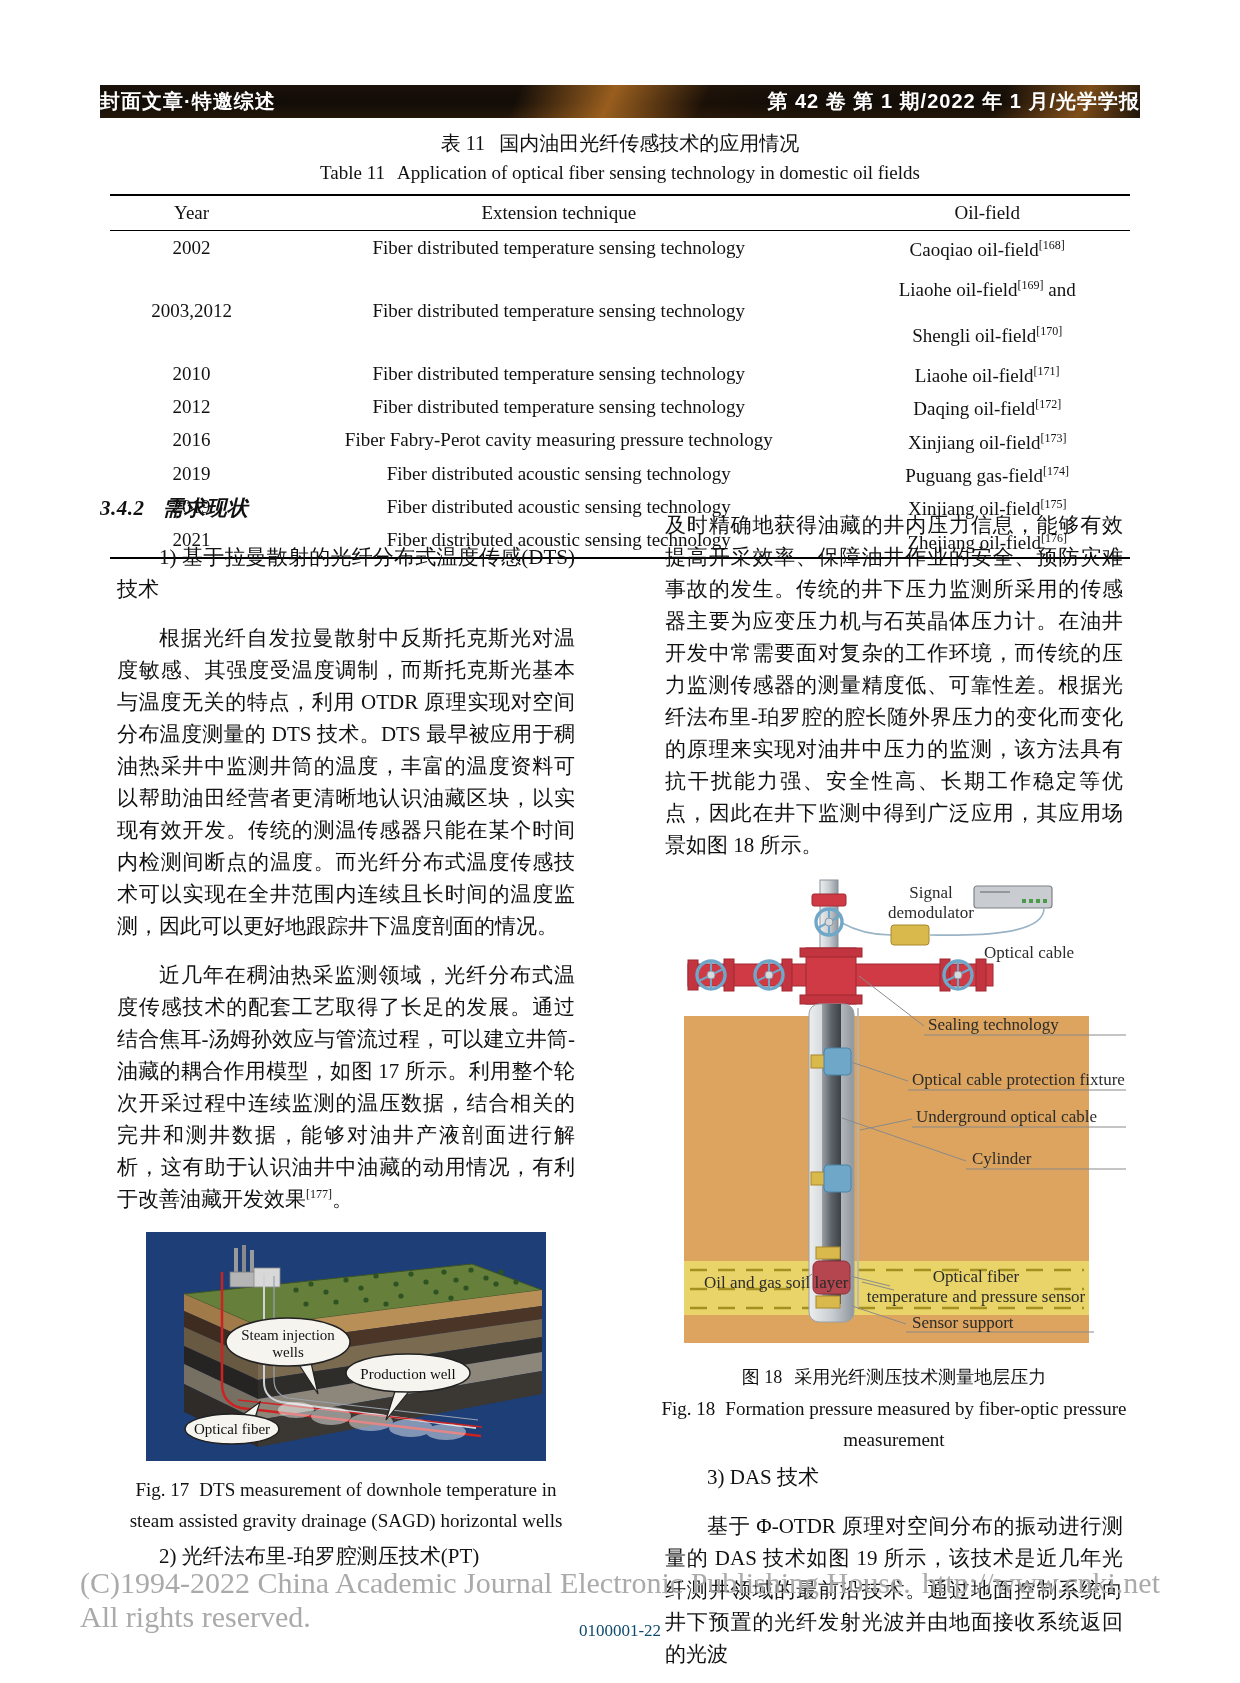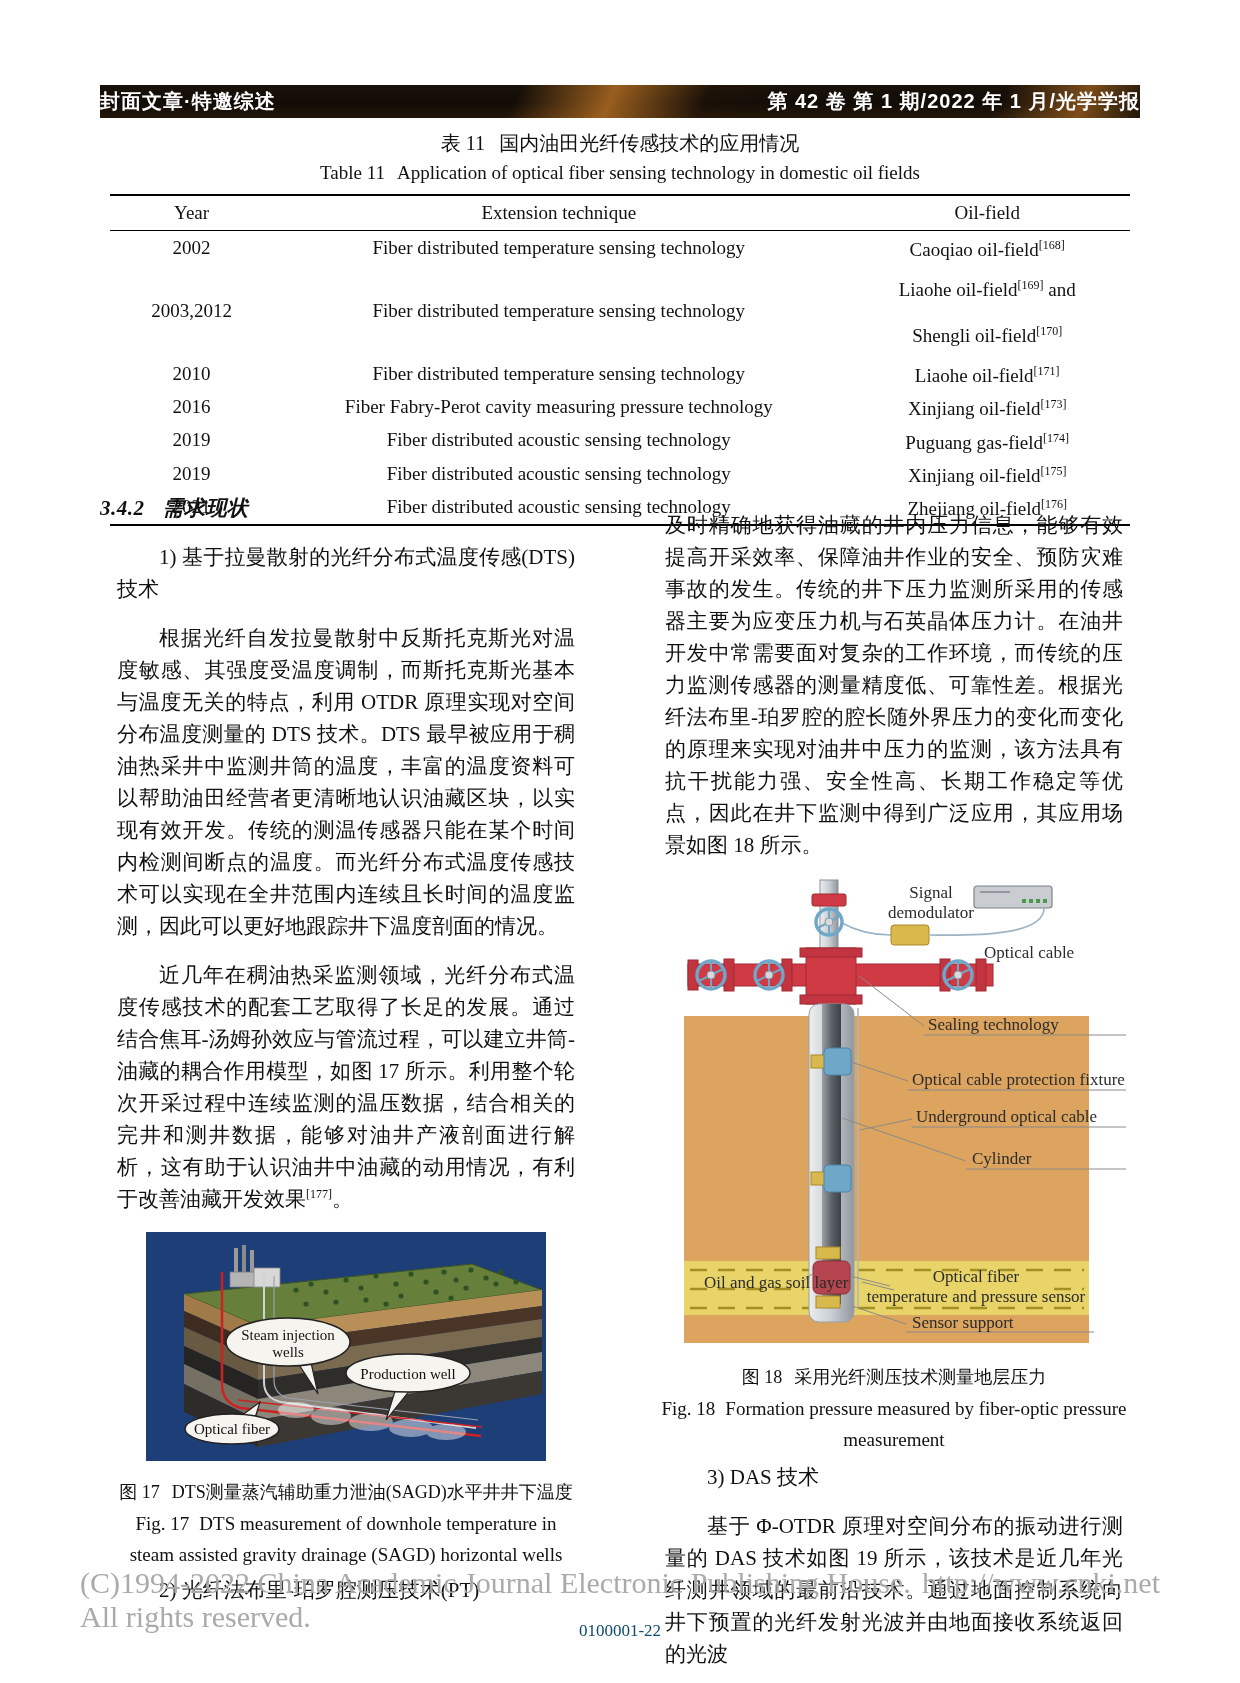--- a/index.html
+++ b/index.html
@@ -98,20 +98,25 @@
         </tr>
         <tr>
           <td>2003,2012</td>
           <td>Fiber distributed temperature sensing technology</td>
           <td class="multiline"><span>Liaohe oil-field</span><sup>[169]</sup><span> and</span><br><span>Shengli oil-field</span><sup>[170]</sup></td>
         </tr>
         <tr>
           <td>2010</td>
           <td>Fiber distributed temperature sensing technology</td>
           <td><span>Liaohe oil-field</span><sup>[171]</sup></td>
+        </tr>
+        <tr>
+          <td>2012</td>
+          <td>Fiber distributed temperature sensing technology</td>
+          <td><span>Daqing oil-field</span><sup>[172]</sup></td>
         </tr>
         <tr>
           <td>2016</td>
           <td>Fiber Fabry-Perot cavity measuring pressure technology</td>
           <td><span>Xinjiang oil-field</span><sup>[173]</sup></td>
         </tr>
         <tr>
           <td>2019</td>
           <td>Fiber distributed acoustic sensing technology</td>
           <td><span>Puguang gas-field</span><sup>[174]</sup></td>
@@ -224,23 +229,20 @@
           <ellipse cx="262" cy="141" rx="62" ry="19" fill="#f6f4ef" stroke="#222" stroke-width="1.5"></ellipse>
           <text x="262" y="147" text-anchor="middle" font-size="15" fill="#111">Production well</text>
         </g>
         <g>
           <polygon points="95,184 114,170 108,189" fill="#f6f4ef" stroke="#222" stroke-width="1.2"></polygon>
           <ellipse cx="86" cy="197" rx="47" ry="15" fill="#f6f4ef" stroke="#222" stroke-width="1.5"></ellipse>
           <text x="86" y="202" text-anchor="middle" font-size="15" fill="#111">Optical fiber</text>
         </g>
       </svg>
     </div>
-    <div class="caption-cn">
-      <span class="lbl">图 17</span><span>DTS测量蒸汽辅助重力泄油(SAGD)水平井井下温度</span>
-    </div>
     <div class="caption-en">
       <span class="lbl">Fig. 17</span><span>DTS measurement of downhole temperature in steam assisted gravity drainage (SAGD) horizontal wells</span>
     </div>
 
     <p style="margin-top:4px;">2) 光纤法布里-珀罗腔测压技术(PT)</p>
   </div>
 
   <div class="col col-right">
     <p class="noindent">及时精确地获得油藏的井内压力信息，能够有效提高开采效率、保障油井作业的安全、预防灾难事故的发生。传统的井下压力监测所采用的传感器主要为应变压力机与石英晶体压力计。在油井开发中常需要面对复杂的工作环境，而传统的压力监测传感器的测量精度低、可靠性差。根据光纤法布里-珀罗腔的腔长随外界压力的变化而变化的原理来实现对油井中压力的监测，该方法具有抗干扰能力强、安全性高、长期工作稳定等优点，因此在井下监测中得到广泛应用，其应用场景如图 18 所示。</p>
 

